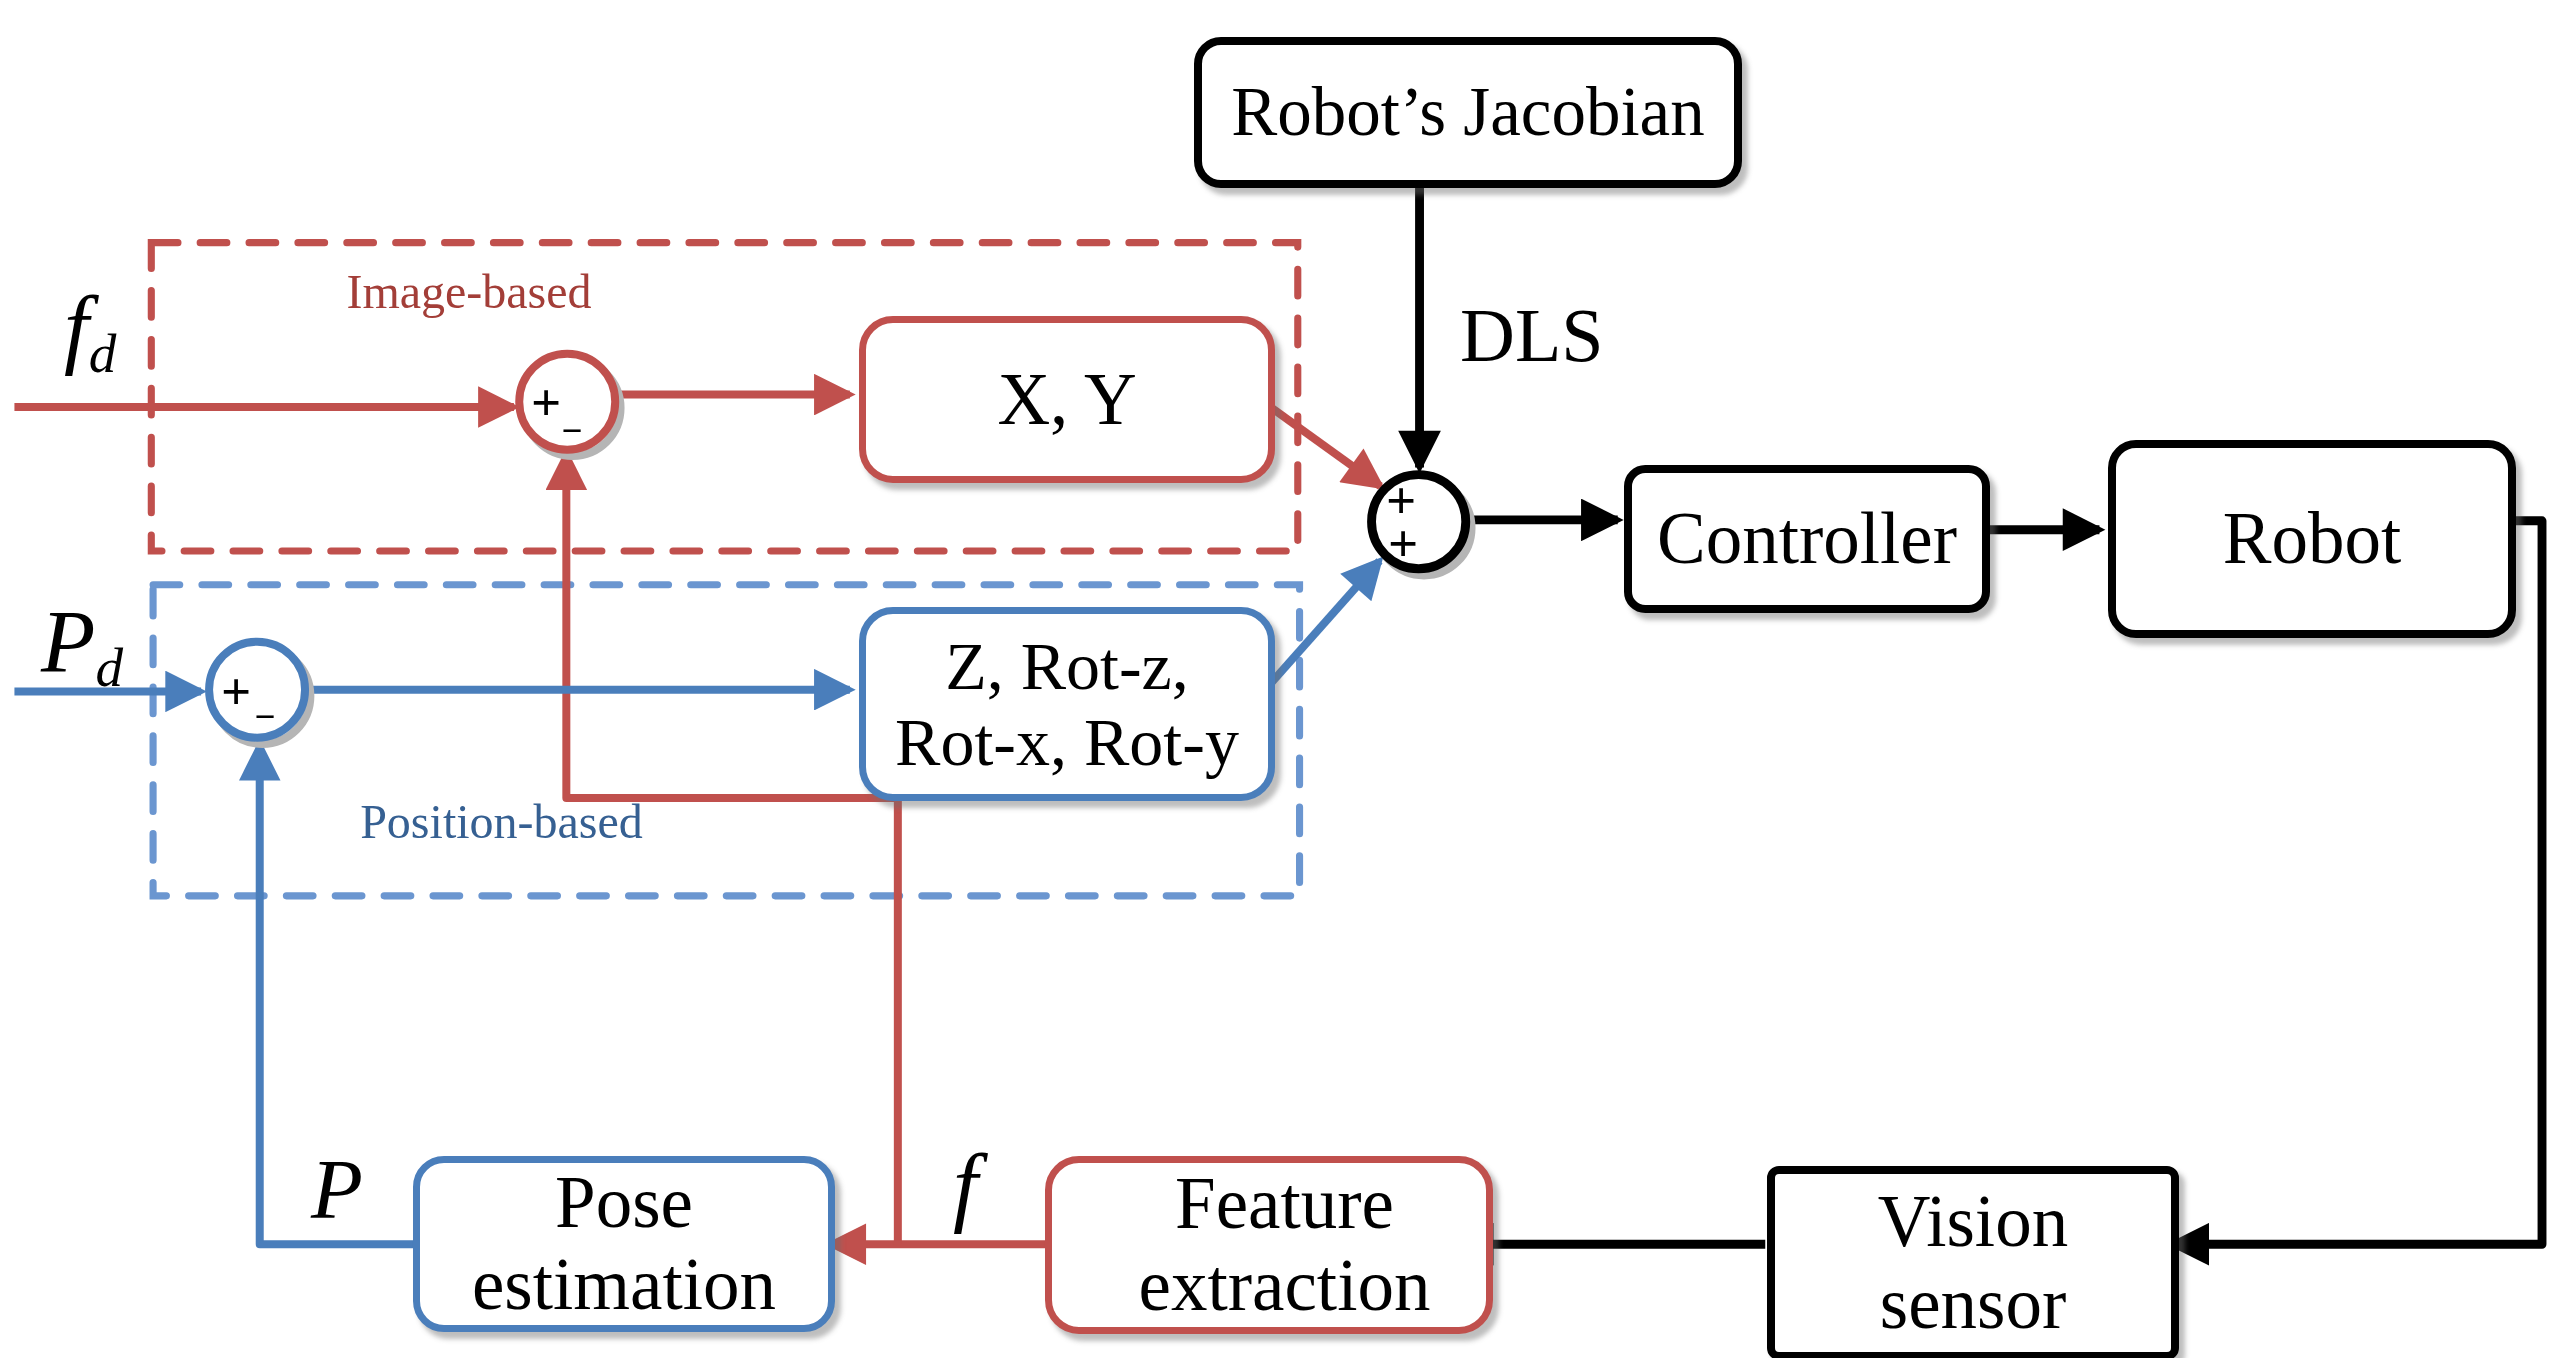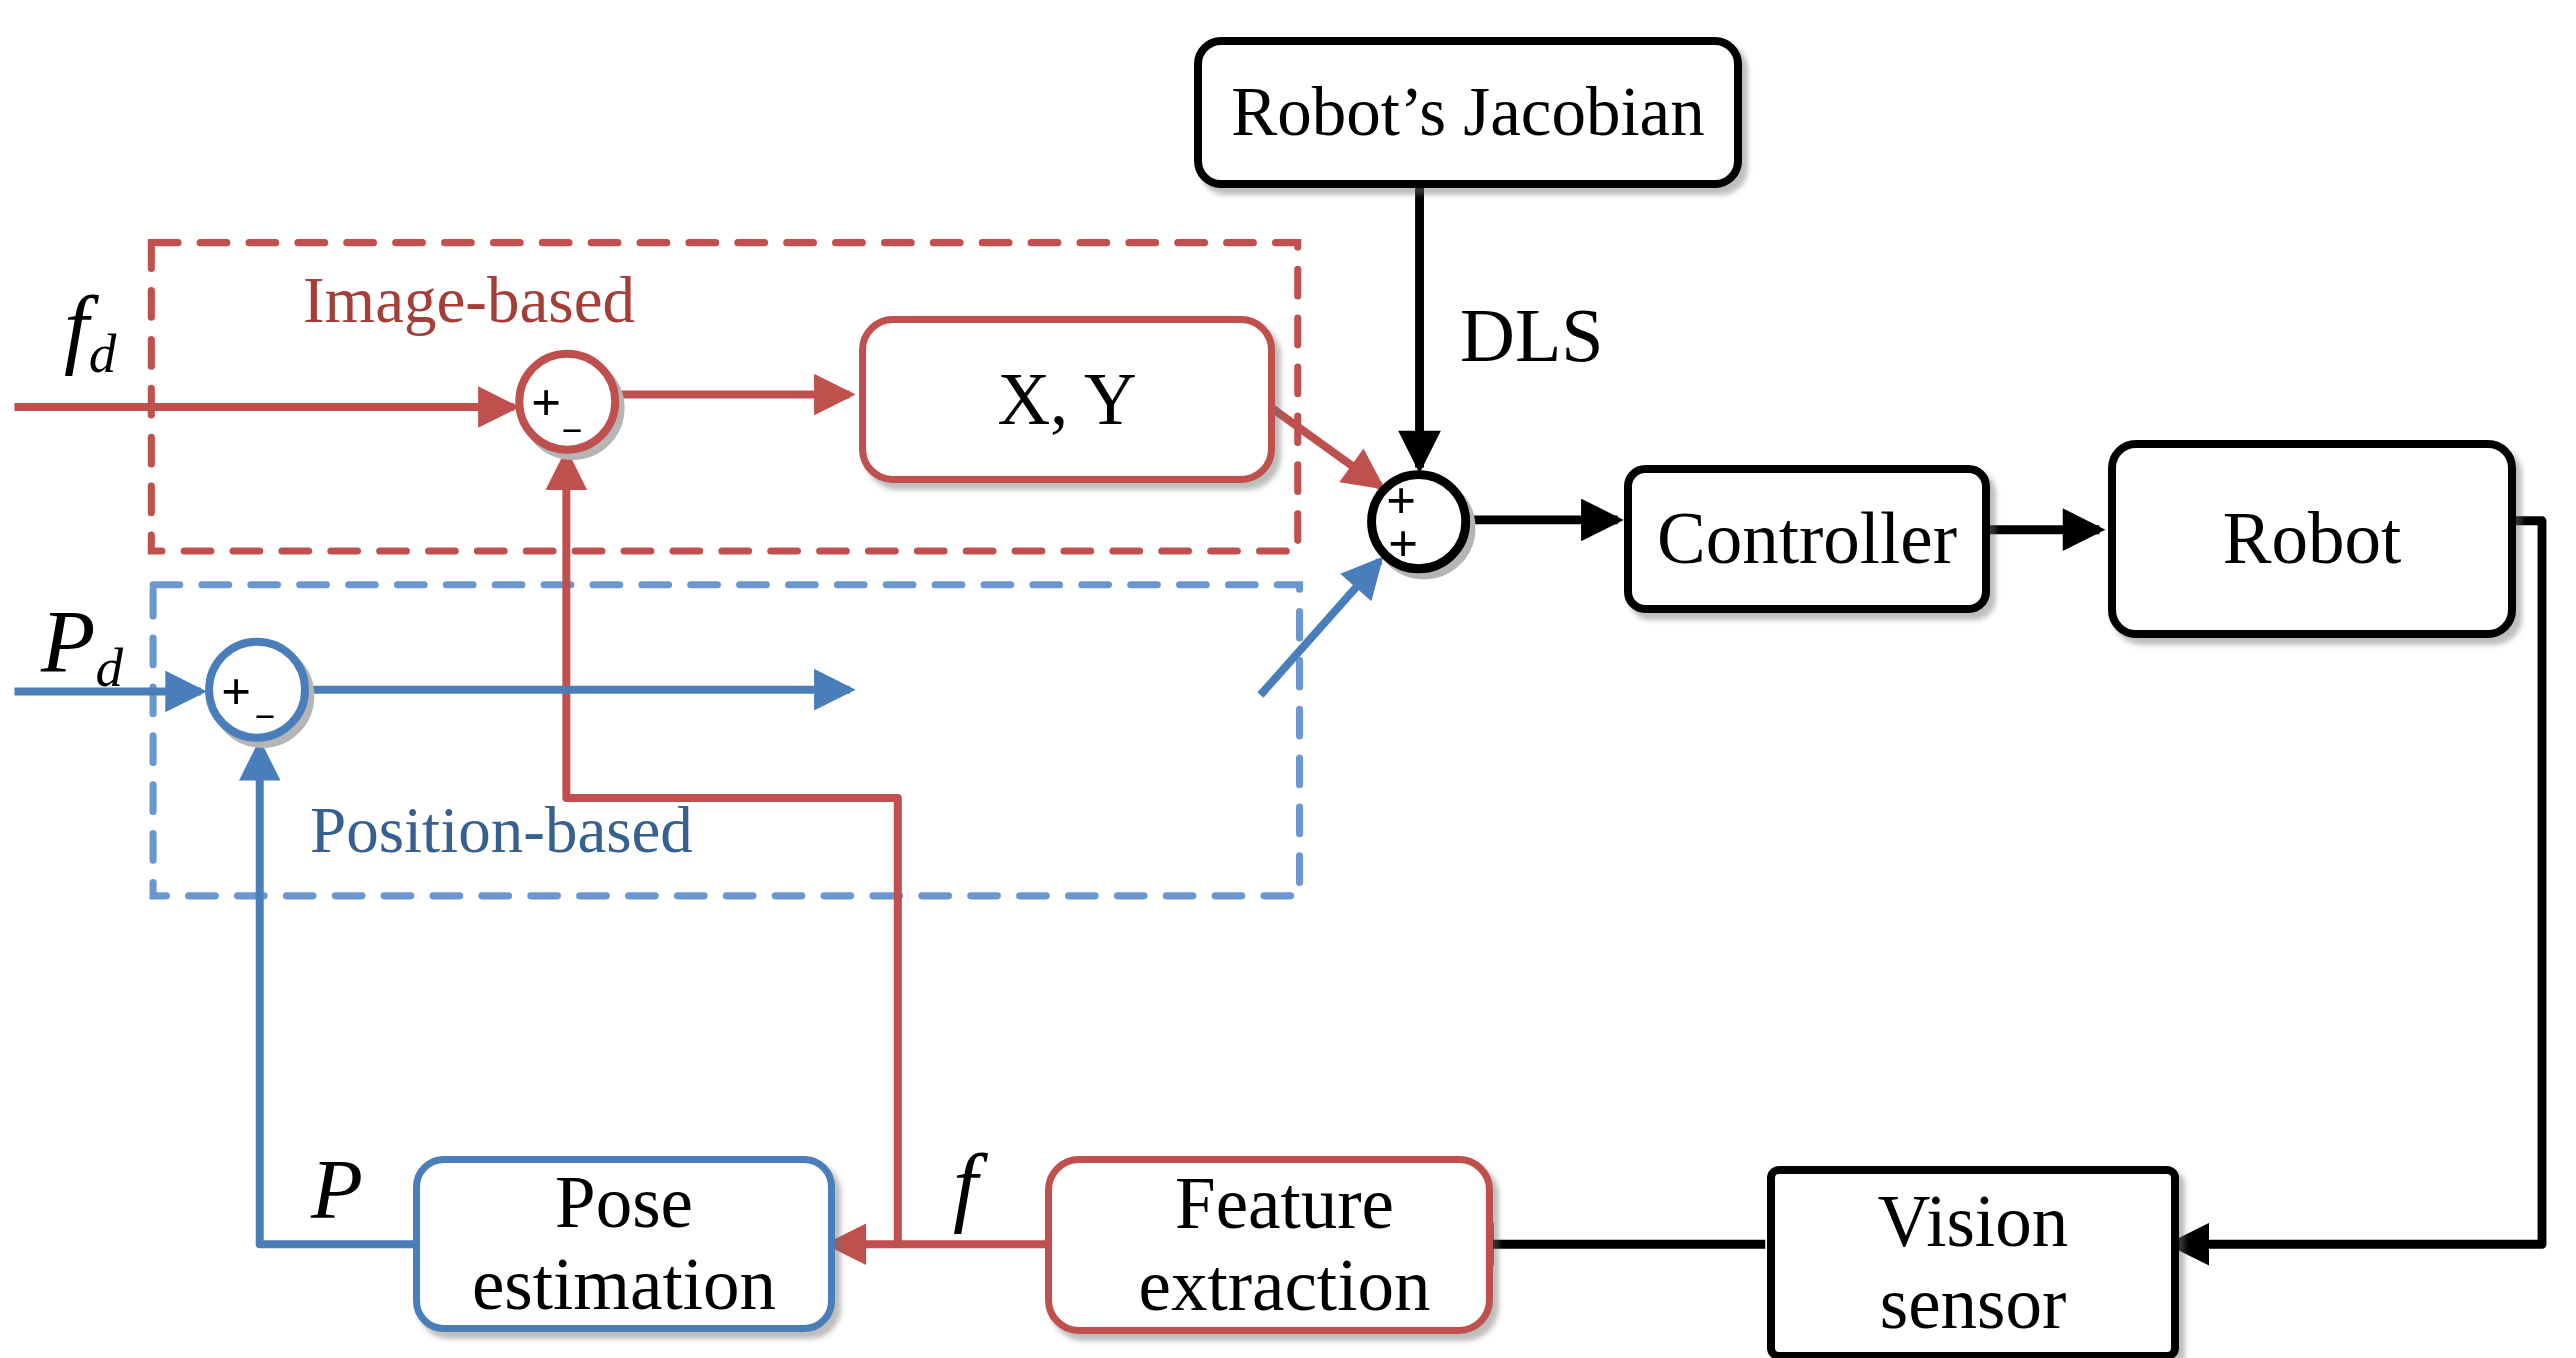--- a/index.html
+++ b/index.html
@@ -31,21 +31,21 @@
   }
   .box.black { border: 8px solid #000000; border-radius: 27px; }
   .box.red   { border: 7.1px solid #C0504D; border-radius: 34px; }
   .box.blue  { border: 7.1px solid #4A7EBB; border-radius: 34px; }
   .lbl {
     position: absolute;
     color: #000000;
     line-height: 1;
     white-space: nowrap;
   }
-  .region-lbl { text-align: center; font-size: 65px; }
+  .region-lbl { text-align: center; font-size: 48px; }
   .math { font-style: italic; }
   .math sub {
     font-size: 0.62em;
     font-style: italic;
     line-height: 0;
     vertical-align: -0.28em;
   }
   .sign {
     position: absolute;
     transform: translate(-50%, -50%);
@@ -120,20 +120,24 @@
     <span>Feature
 extraction</span>
   </div>
   <div class="box blue" style="left:413px; top:1156px; width:408px; height:162px;border-radius:31px;">
     <span>Pose
 estimation</span>
   </div>
   <div class="box red" style="left:859px; top:316px; width:402px; height:153px;">
     <span>X, Y</span>
   </div>
+  <div class="box blue" style="left:859px; top:607px; width:402px; height:180px; font-size:68px;">
+    <span>Z, Rot-z,
+Rot-x, Rot-y</span>
+  </div>
 
   <div class="lbl region-lbl" style="left:291px; top:268px; width:356px; color:#A33E38;">Image-based</div>
   <div class="lbl region-lbl" style="left:306px; top:798px; width:391px; color:#366092;">Position-based</div>
 
   <div class="lbl math" style="left:64px; top:283px; font-size:89px;"><span>f</span><sub>d</sub></div>
   <div class="lbl math" style="left:41px; top:597px; font-size:89px;"><span>P</span><sub>d</sub></div>
   <div class="lbl math" style="left:311px; top:1147px; font-size:85px;">P</div>
   <div class="lbl math" style="left:953px; top:1141px; font-size:89px;">f</div>
   <div class="lbl" style="left:1460px; top:297px; font-size:76px;">DLS</div>
 

